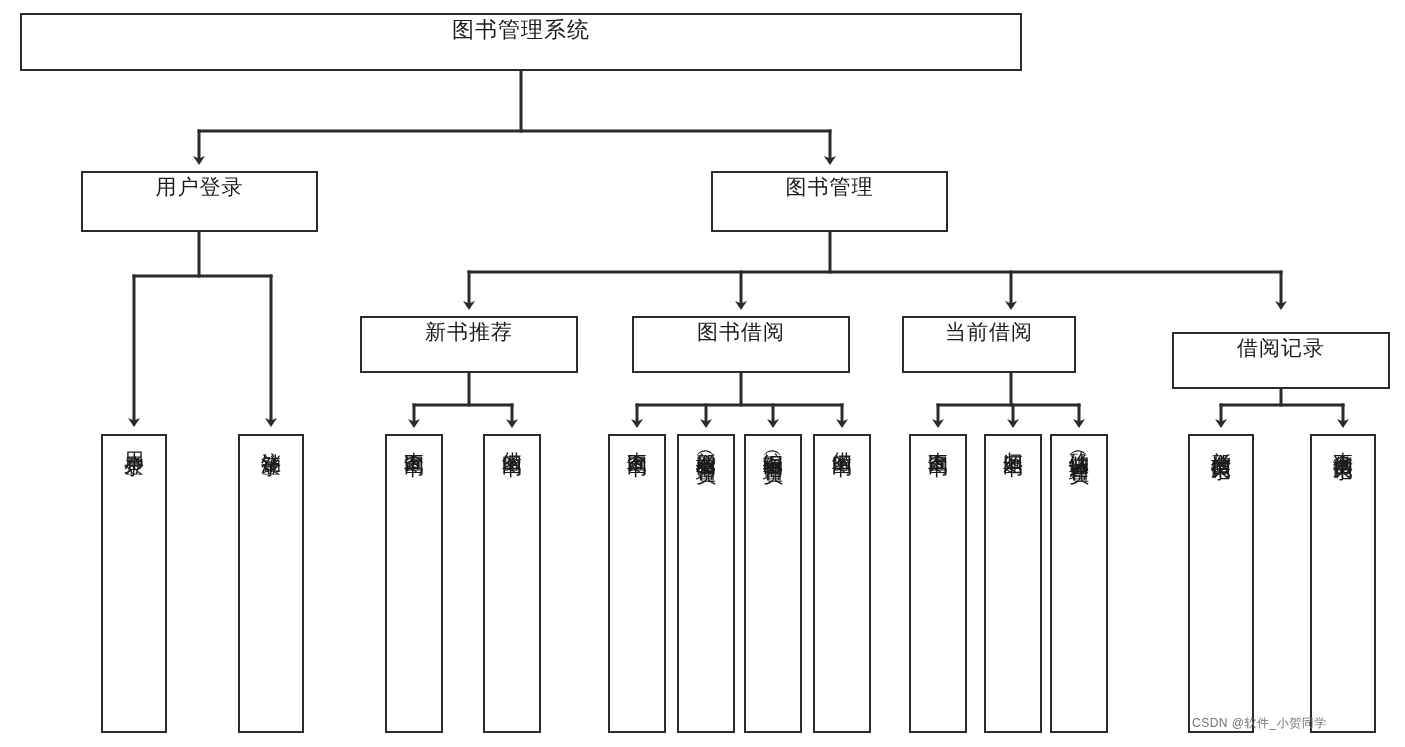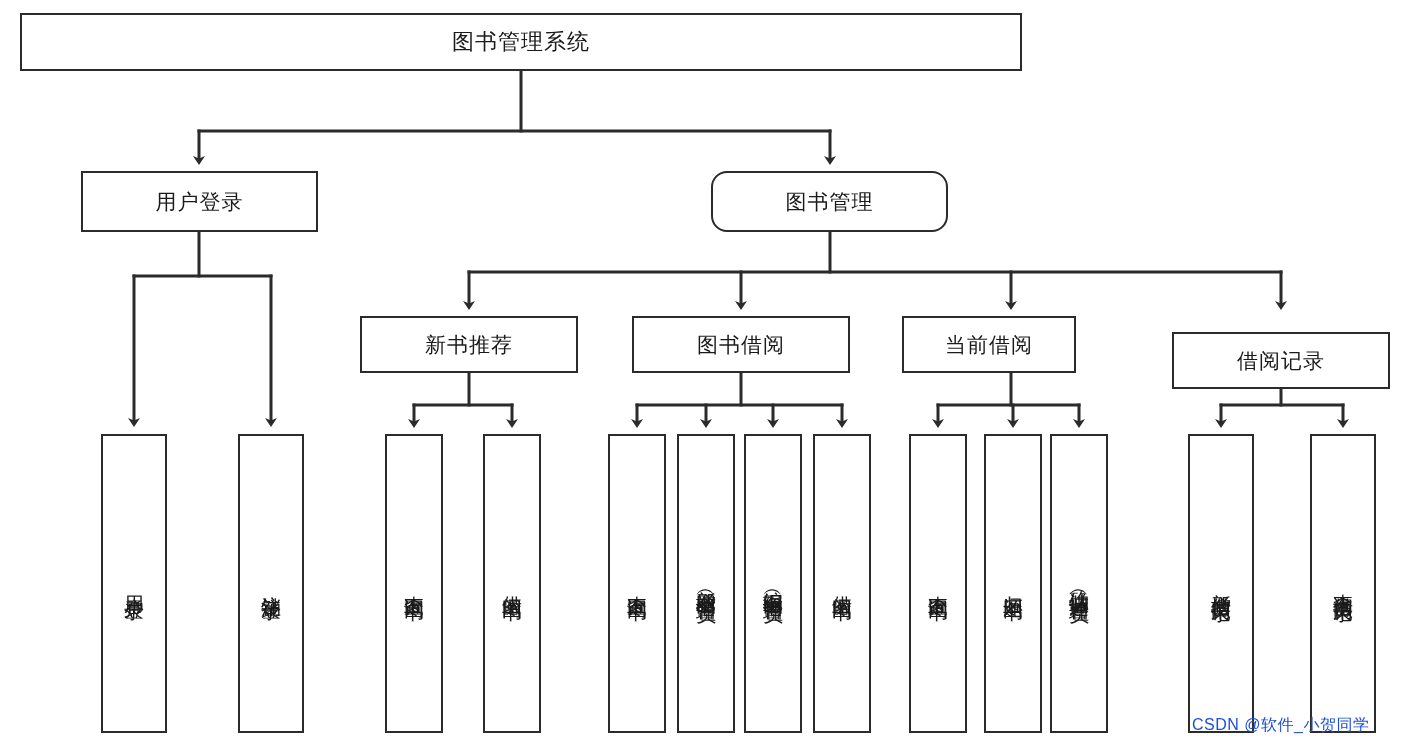--- a/index.html
+++ b/index.html
@@ -23,21 +23,21 @@
     top: 0;
     width: 1405px;
     height: 747px;
   }
   .node {
     position: absolute;
     box-sizing: border-box;
     border: 2.5px solid #2b2b2b;
     background: #ffffff;
     display: flex;
-    align-items: center;
+    align-items: flex-start;
     justify-content: center;
     color: #1a1a1a;
   }
   .node-h {
     font-size: 21px;
     letter-spacing: 1px;
   }
   .node-v {
     font-size: 20px;
     letter-spacing: 2px;
@@ -46,22 +46,22 @@
     writing-mode: vertical-rl;
     text-orientation: upright;
     white-space: nowrap;
     line-height: 1.05;
   }
   .root-node {
     font-size: 22px;
   }
   .watermark {
     position: absolute;
-    font-size: 16px;
-    color: #1d4ed8;
+    font-size: 12px;
+    color: #737373;
     white-space: nowrap;
     letter-spacing: 0.5px;
   }
 </style>
 </head>
 <body>
 
 <div id="canvas">
 
   <svg class="wires" viewBox="0 0 1405 747">
@@ -116,21 +116,21 @@
     </g>
   </svg>
 
   <div class="node node-h root-node" style="left:20px; top:13px; width:1002px; height:58px;">
     <span>图书管理系统</span>
   </div>
 
   <div class="node node-h" style="left:81px; top:171px; width:237px; height:61px;">
     <span>用户登录</span>
   </div>
-  <div class="node node-h" style="left:711px; top:171px; width:237px; height:61px;border-radius:16px;">
+  <div class="node node-h" style="left:711px; top:171px; width:237px; height:61px;">
     <span>图书管理</span>
   </div>
 
   <div class="node node-h" style="left:632px; top:316px; width:218px; height:57px;">
     <span>图书借阅</span>
   </div>
   <div class="node node-h" style="left:360px; top:316px; width:218px; height:57px;">
     <span>新书推荐</span>
   </div>
   <div class="node node-h" style="left:902px; top:316px; width:174px; height:57px;">

